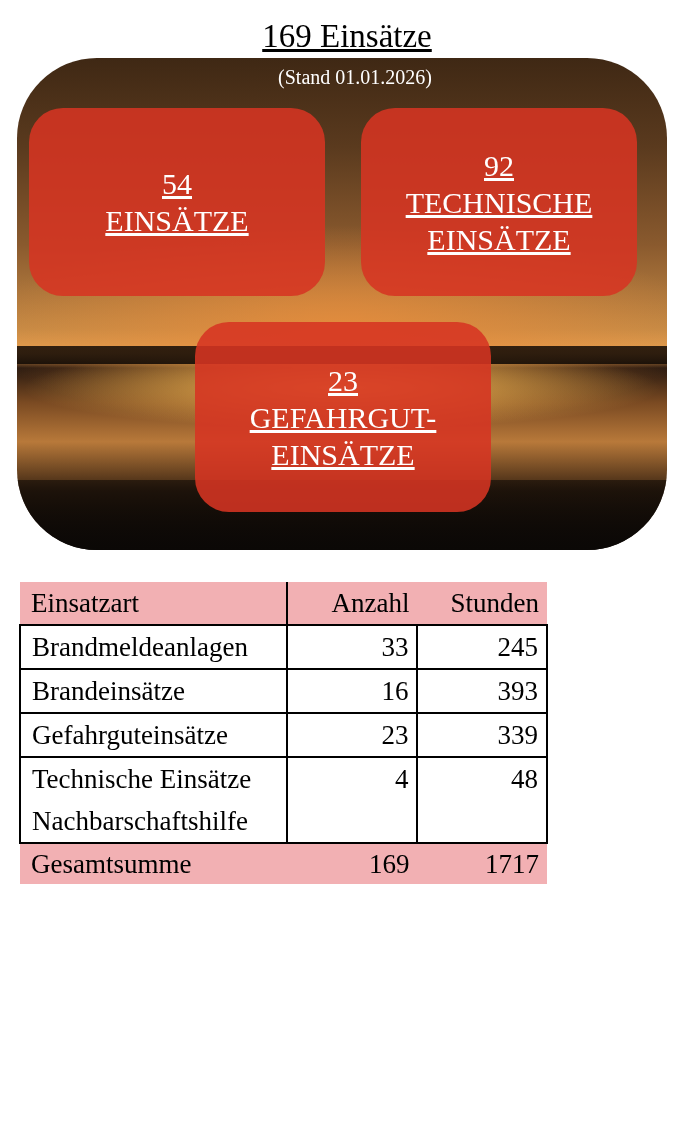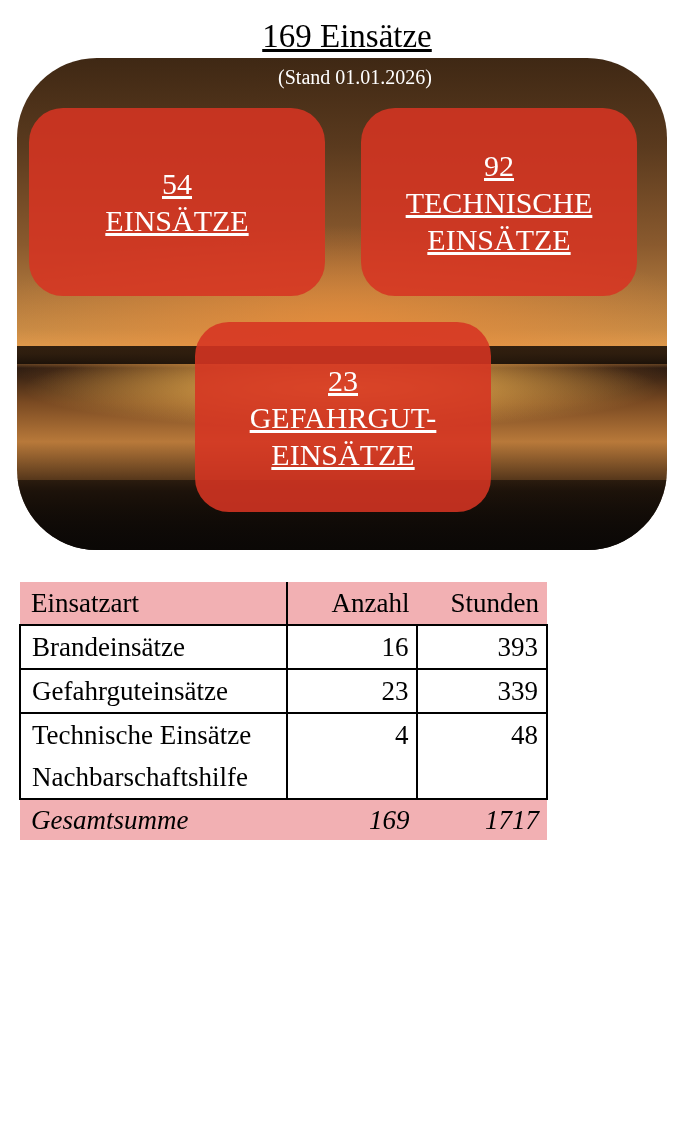--- a/index.html
+++ b/index.html
@@ -20,21 +20,21 @@
   .box2 { left:344px; top:50px; width:276px; height:188px; }
   .box3 { left:178px; top:264px; width:296px; height:190px; }
   table { position:absolute; left:19px; top:582px; width:529px; border-collapse:collapse; font-size:27px; line-height:42px; }
   td, th { padding:0 8px 0 11px; vertical-align:top; font-weight:normal; }
   th { text-align:left; }
   .num { text-align:right;padding-left:33px; }
   thead tr { background:#f2b0b3; height:42px; }
   thead th.c1 { border-right:2px solid #000; }
   tbody td { border:2px solid #000; }
   tbody tr.two td { height:84px; }
-  tfoot tr { background:#f2b0b3;font-style:italic; }
+  tfoot tr { background:#f2b0b3; }
   tfoot td { border:none; height:40px; line-height:40px; }
   .c1 { width:340px; }
   .c2 { width:120px; }
 </style>
 </head>
 <body>
 
 <div class="title">169 Einsätze</div>
 
 <div class="hero">
@@ -61,20 +61,25 @@
 <table>
   <thead>
     <tr>
       <th class="c1">Einsatzart</th>
       <th class="c2 num">Anzahl</th>
       <th class="num">Stunden</th>
     </tr>
   </thead>
   <tbody>
     <tr>
+      <td class="c1">Brandmeldeanlagen</td>
+      <td class="c2 num">33</td>
+      <td class="num">245</td>
+    </tr>
+    <tr>
       <td class="c1">Brandeinsätze</td>
       <td class="c2 num">16</td>
       <td class="num">393</td>
     </tr>
     <tr>
       <td class="c1">Gefahrguteinsätze</td>
       <td class="c2 num">23</td>
       <td class="num">339</td>
     </tr>
     <tr class="two">

